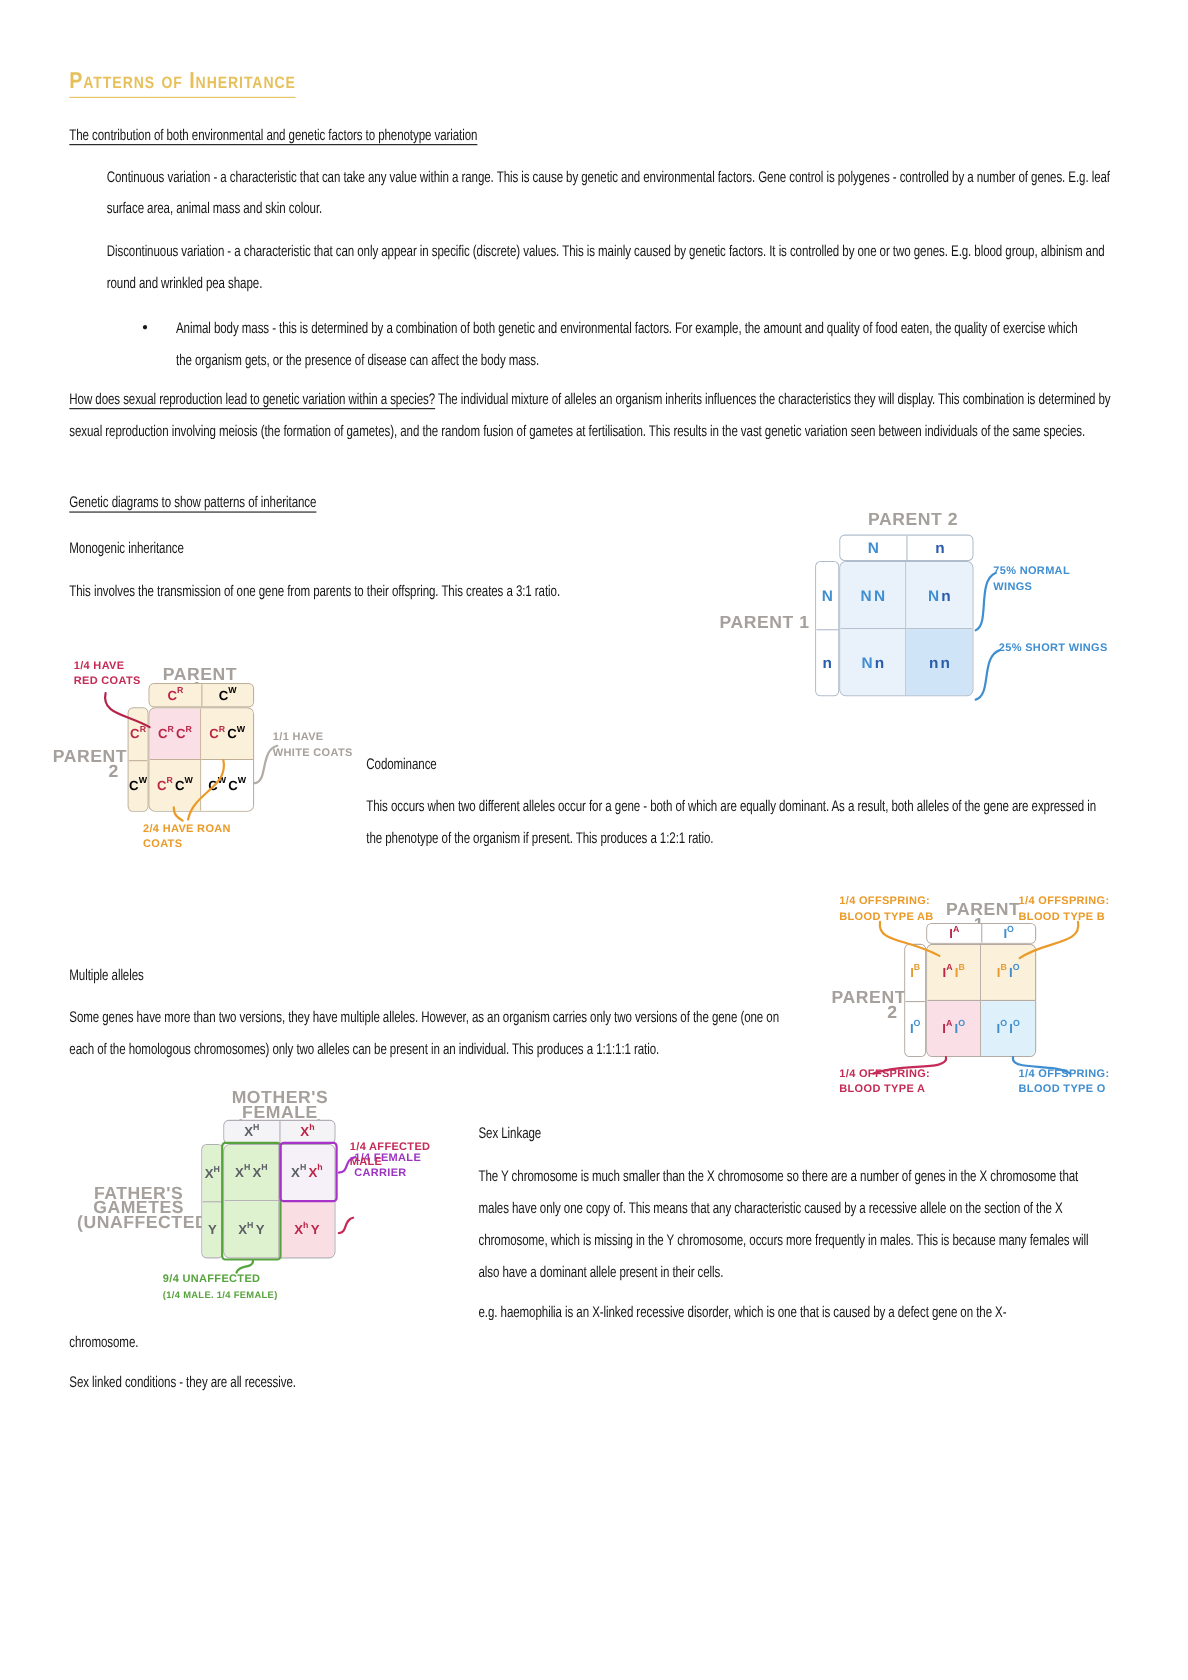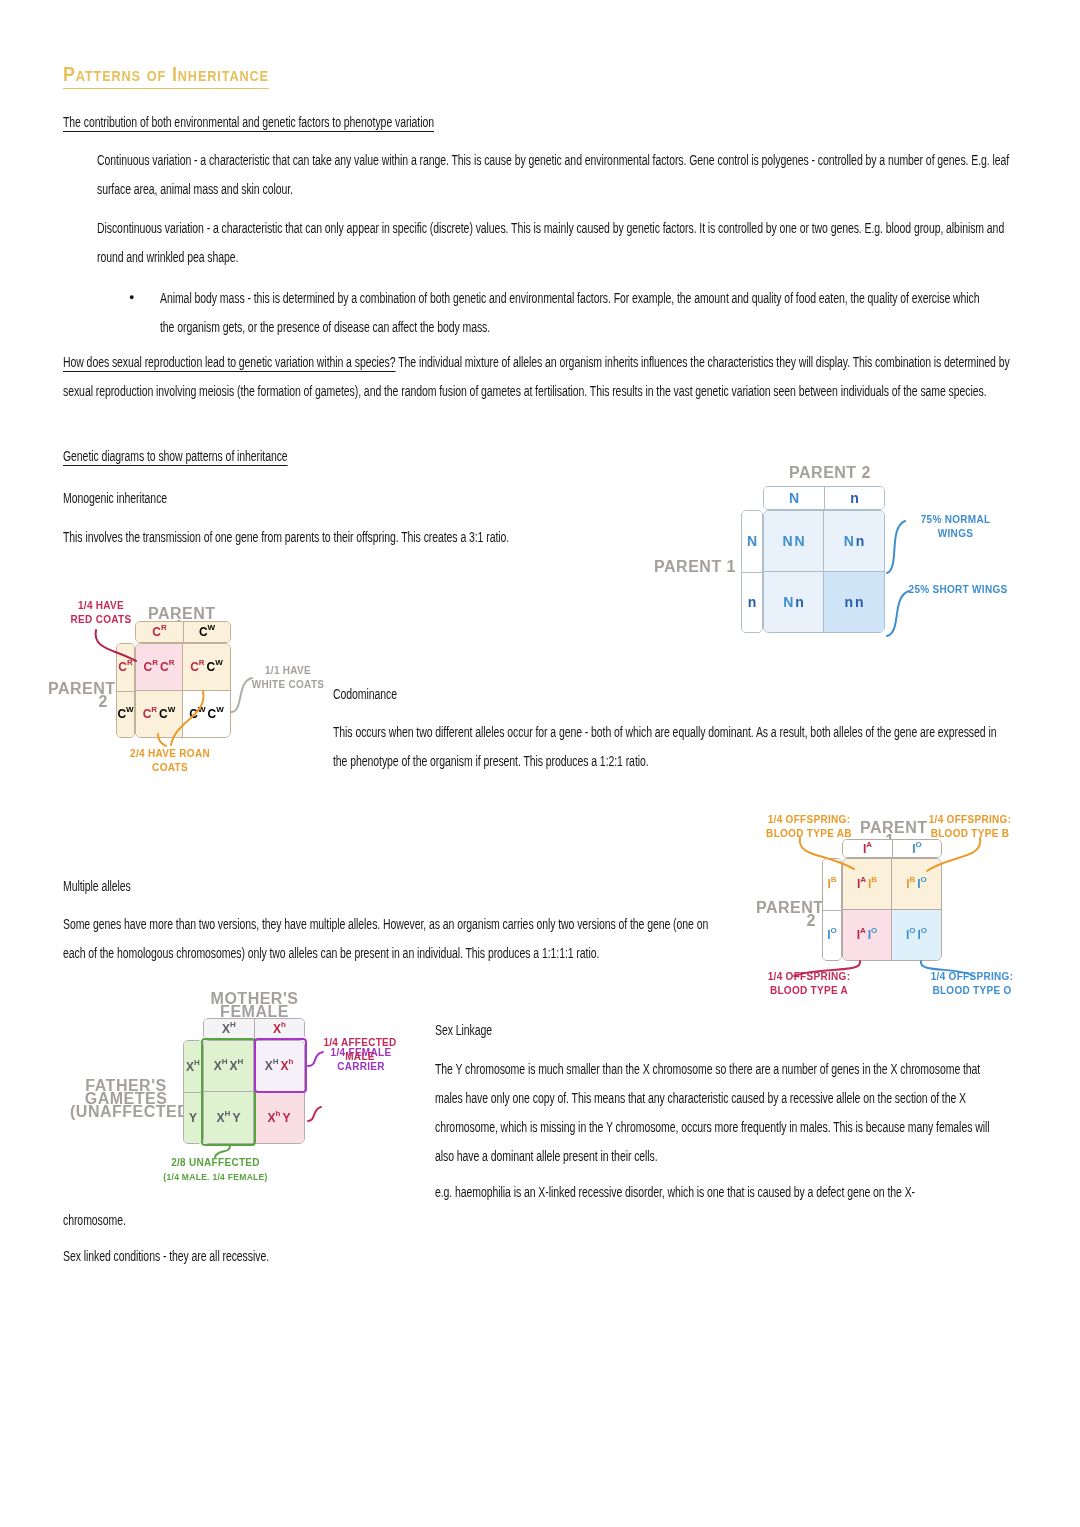--- a/index.html
+++ b/index.html
@@ -10,21 +10,21 @@
   
   .txt{font-size:14px;line-height:29px;letter-spacing:-.1px;color:#161616;
        transform:scaleX(.75);transform-origin:0 0;white-space:normal}
   .u{text-decoration:underline;text-underline-offset:3.5px;text-decoration-thickness:1px}
   .title{font-size:21px;font-weight:700;letter-spacing:1px;color:#e7c05c;
          transform:scaleX(.85);transform-origin:0 0;font-variant:small-caps}
   .title .tline{border-bottom:1.6px solid #e7c05c;padding-bottom:3px}
   .bullet-dot{font-size:9px;color:#161616}
   .plabel{font-weight:700;font-size:16px;line-height:13px;letter-spacing:.5px;
           color:#a5a09b;text-align:center}
-  .note{font-weight:700;font-size:10px;line-height:14px;letter-spacing:.3px;text-align:center}
+  .note{font-weight:700;font-size:10px;line-height:14px;letter-spacing:.3px;text-align:left}
   .note .sub{font-size:8.5px}
   .n-blue{color:#3f8ed0}.n-orange{color:#eb9a28}.n-red{color:#c42a55}
   .n-green{color:#57a33e}.n-purple{color:#9c33c1}.n-gray{color:#a5a09b}
   
   .pgroup{position:absolute;left:0;top:0;width:0;height:0}
   .pw{--bc:#aebccb}.pc{--bc:#c0b098}.pb{--bc:#b5aba3}.ps{--bc:#b2acb4}
   .strip{position:absolute;display:grid;border:1.4px solid var(--bc);
          border-radius:5px;background:#fff;overflow:hidden}
   .main{position:absolute;display:grid;grid-template-columns:1fr 1fr;
         grid-template-rows:1fr 1fr;border:1.4px solid var(--bc);
@@ -302,21 +302,21 @@
         <span class="al c-red">X<sup>h</sup></span>
         <span class="al c-red">Y</span>
       </div>
   </div>
   <div class="outline green" style="left:201px;top:1038px;width:55px;height:108px"></div>
   <div class="outline purple" style="left:254px;top:1038px;width:53px;height:55px"></div>
 
   <div class="abs note n-purple" style="left:322px;top:1046px;width:78px">1/4 FEMALE CARRIER</div>
   <div class="abs note n-red" style="left:318px;top:1036px;width:84px">1/4 AFFECTED MALE</div>
   <div class="abs note n-green" style="left:148px;top:1156px;width:135px">
-    <div>2/8 UNAFFECTED</div>
+    <div>9/4 UNAFFECTED</div>
     <div class="sub">(1/4 MALE. 1/4 FEMALE)</div>
   </div>
   <svg class="conn" style="left:306px;top:1050px" width="20" height="20">
       <path class="s-purple" d="M2,16 C12,16 6,4 17,2"></path>
     </svg>
   <svg class="conn" style="left:306px;top:1105px" width="18" height="20">
       <path class="s-red" d="M2,16 C10,16 6,4 15,2"></path>
     </svg>
   <svg class="conn" style="left:212px;top:1144px" width="24" height="16">
       <path class="s-green" d="M18,2 C18,10 5,5 3,13"></path>

